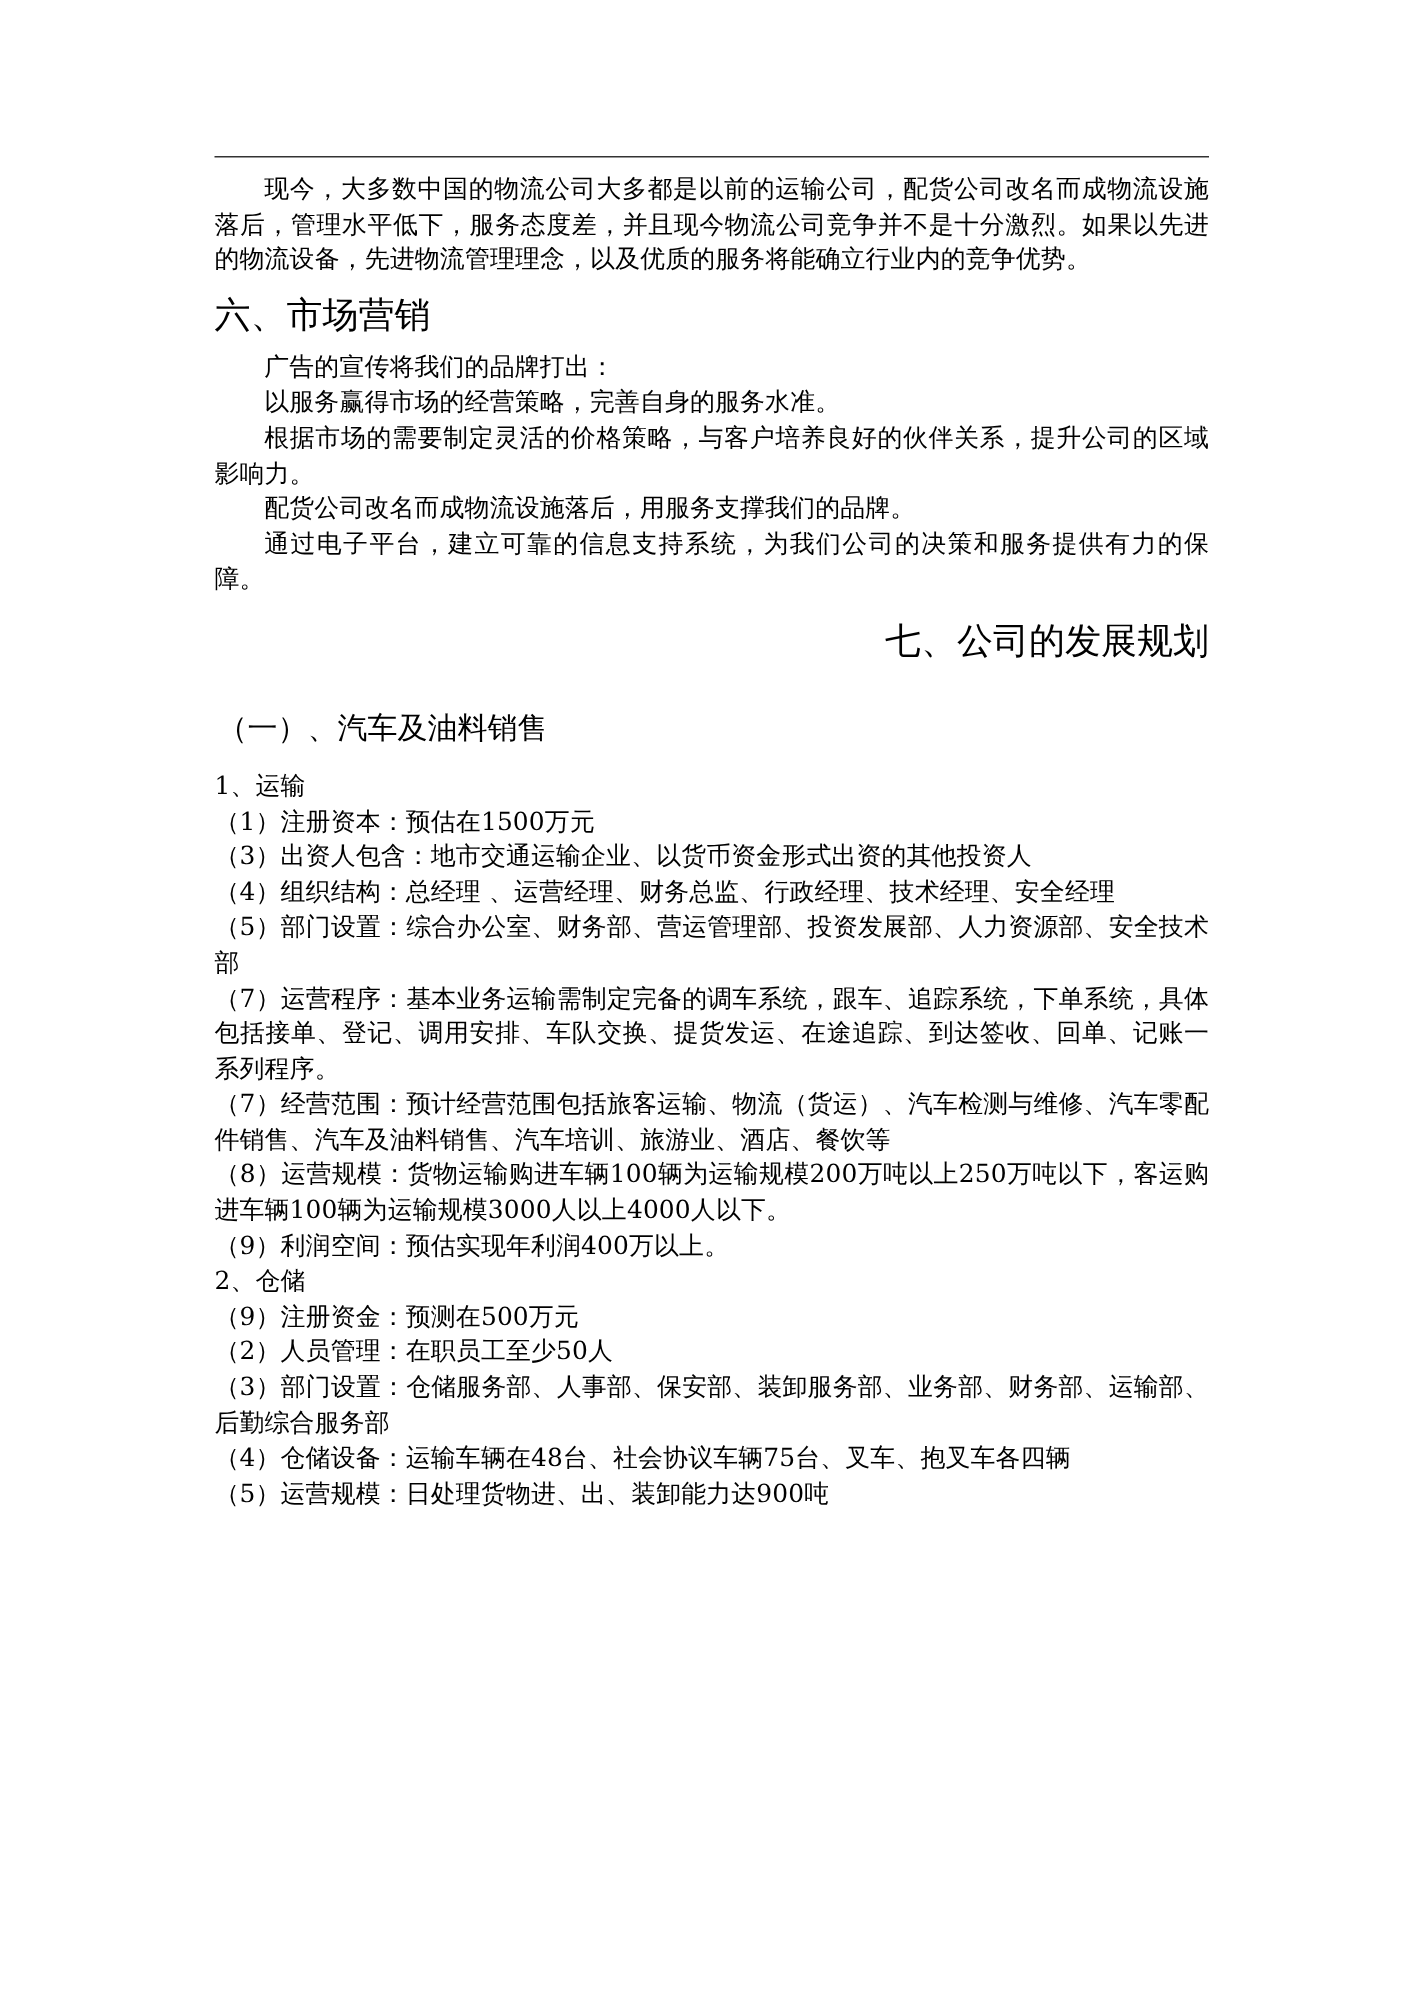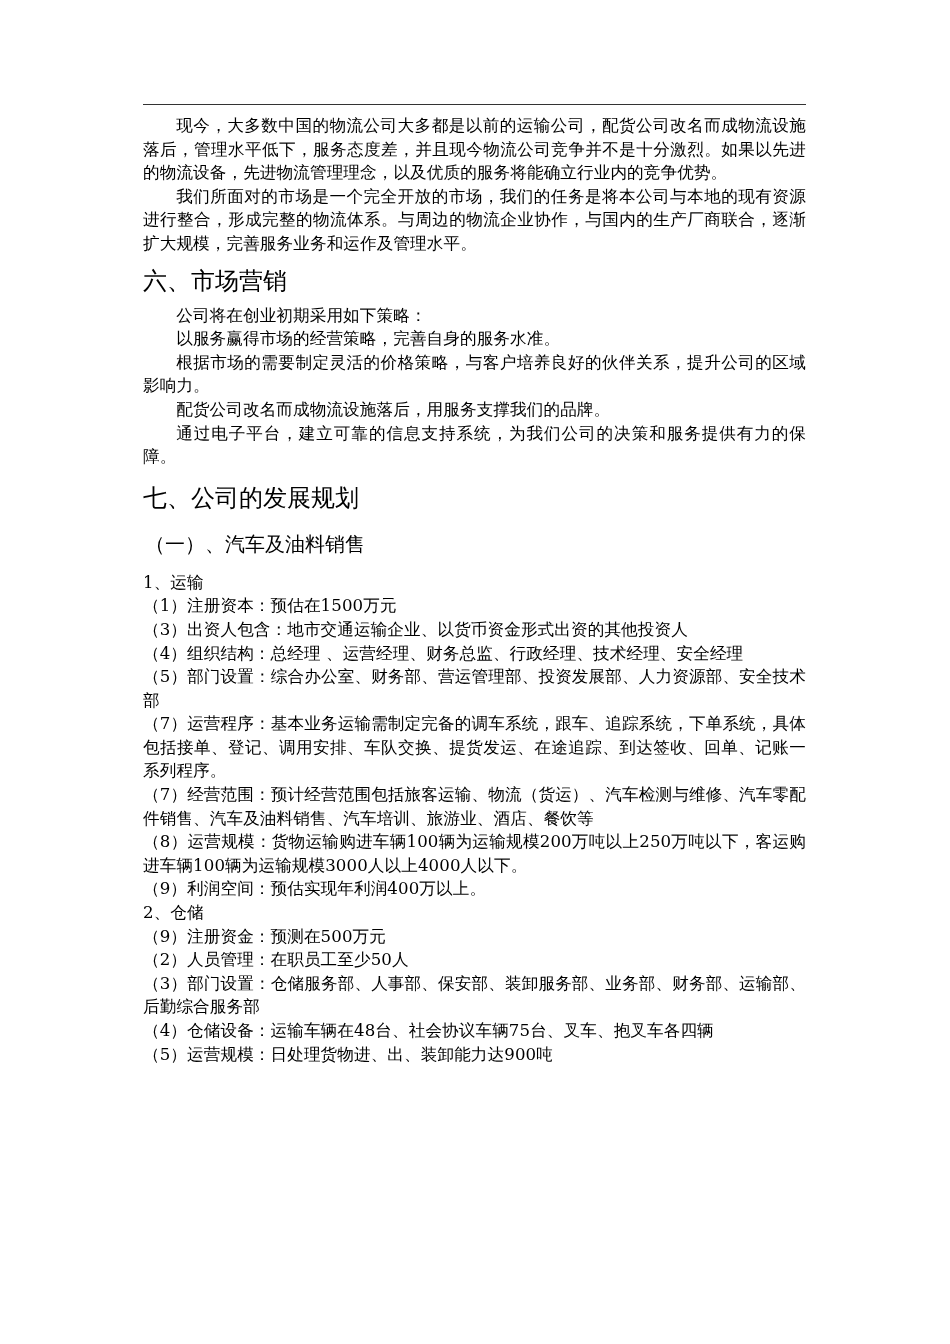--- a/index.html
+++ b/index.html
@@ -47,45 +47,44 @@
       text-indent: 2em;
     }
     h2 {
       margin: 0;
       font-family: "DejaVu Sans", "Liberation Sans", sans-serif;
       font-weight: normal;
       font-size: 24px;
       line-height: 34px;
     }
     h2.sec6 { margin-top: 8px; margin-bottom: 6px; }
-    h2.sec7 { margin-top: 12px; margin-bottom: 14px; }
+    h2.sec7 { margin-top: 12px; margin-bottom: 26px; text-align: right; }
     h3 {
       margin: 0 0 12px 0;
       font-weight: normal;
       font-size: 20px;
       line-height: 30px;
       padding-left: 2px;
     }
     p.item {
       text-indent: 0;
     }
   </style>
 </head>
 <body>
 
 <div class="page">
   <div class="header-rule"></div>
 
   <div class="content">
 
     <p class="indent">现今，大多数中国的物流公司大多都是以前的运输公司，配货公司改名而成物流设施落后，管理水平低下，服务态度差，并且现今物流公司竞争并不是十分激烈。如果以先进的物流设备，先进物流管理理念，以及优质的服务将能确立行业内的竞争优势。</p>
-    <p class="indent">我们所面对的市场是一个完全开放的市场，我们的任务是将本公司与本地的现有资源进行整合，形成完整的物流体系。与周边的物流企业协作，与国内的生产厂商联合，逐渐扩大规模，完善服务业务和运作及管理水平。</p>
 
     <h2 class="sec6">六、市场营销</h2>
-    <p class="indent">公司将在创业初期采用如下策略：</p>
+    <p class="indent">广告的宣传将我们的品牌打出：</p>
     <p class="indent">以服务赢得市场的经营策略，完善自身的服务水准。</p>
     <p class="indent">根据市场的需要制定灵活的价格策略，与客户培养良好的伙伴关系，提升公司的区域影响力。</p>
     <p class="indent">配货公司改名而成物流设施落后，用服务支撑我们的品牌。</p>
     <p class="indent">通过电子平台，建立可靠的信息支持系统，为我们公司的决策和服务提供有力的保障。</p>
 
     <h2 class="sec7">七、公司的发展规划</h2>
     <h3>（一）、汽车及油料销售</h3>
 
     <p class="item">1、运输</p>
     <p class="item">（1）注册资本：预估在1500万元</p>

